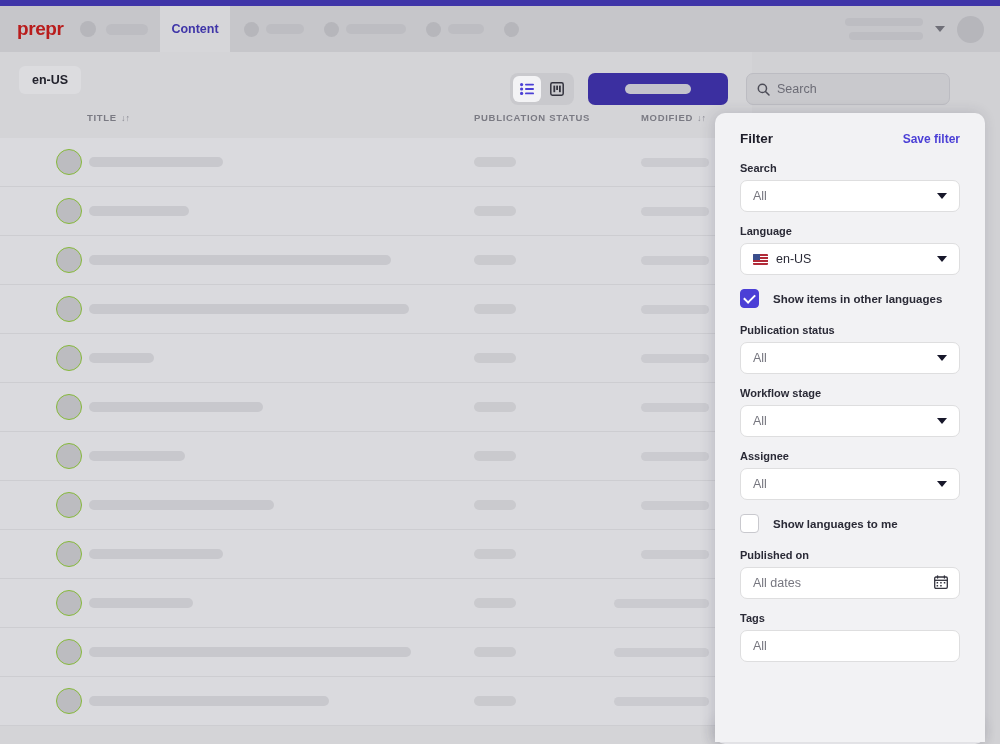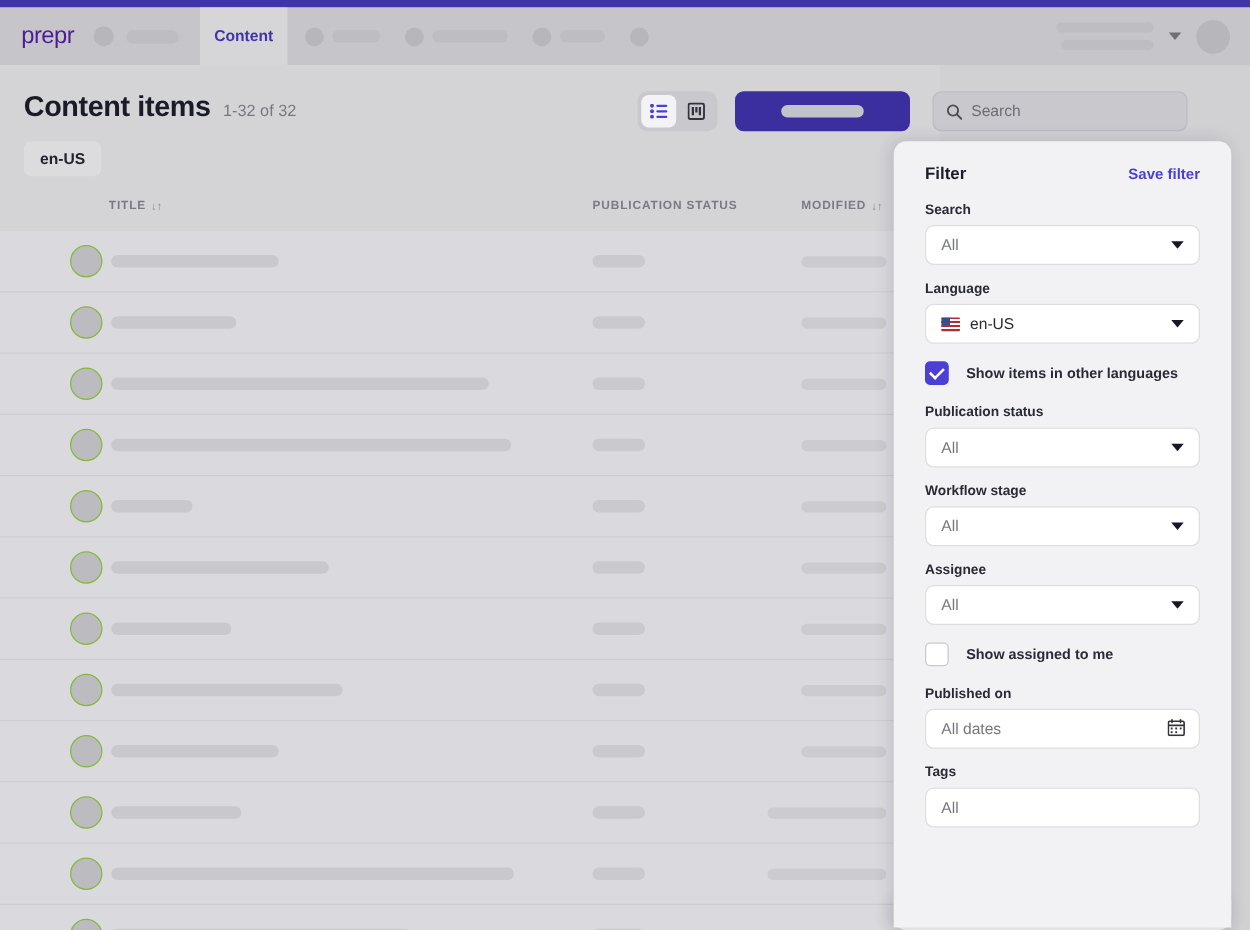--- a/index.html
+++ b/index.html
@@ -20,21 +20,21 @@
   
   .topnav {
     position: absolute; top: 6px; left: 0; width: 1000px; height: 46px;
     background: #c6c6ca;
     display: flex; align-items: center;
   }
   .brand-zone {
     width: 160px; height: 46px; display: flex; align-items: center;
     padding-left: 17px; gap: 10px;
   }
-  .logo { font-size: 19px; font-weight: 400; color: #4c1d95; letter-spacing: -0.4px; }
+  .logo { font-size: 19px; font-weight: 700; color: #b91c1c; letter-spacing: -0.4px; }
   .sk-circle { border-radius: 50%; background: #b6b6bb; flex: none; }
   .sk-bar { border-radius: 7px; background: #bdbdc2; flex: none; }
 
   .tab-content {
     width: 70px; height: 46px; background: #d6d6d9;
     display: flex; align-items: center; justify-content: center;
     font-size: 12.5px; font-weight: 600; color: #3f35a8;
   }
   .nav-skeletons {
     height: 46px; display: flex; align-items: center; gap: 10px;
@@ -214,24 +214,20 @@
         <div class="sk-bar" style="width:78px;height:8px;"></div>
         <div class="sk-bar" style="width:74px;height:8px;"></div>
       </div>
       <div class="chev"></div>
       <div class="sk-circle" style="width:27px;height:27px;"></div>
     </div>
   </div>
 
   <div class="page">
 
-    <div class="page-head">
-      <div class="page-title">Content items</div>
-      <div class="page-count">1-32 of 32</div>
-    </div>
 
     <div class="lang-tabs">
       <span class="lang-tab">en-US</span>
     </div>
 
     <div class="table-head">
       <div class="th th-title">
         <span>TITLE</span>
         <span class="sort-arrows">↓↑</span>
       </div>
@@ -409,21 +405,21 @@
     <div class="field">
       <div class="field-label">Assignee</div>
       <div class="select">
         <span>All</span>
         <span class="caret"></span>
       </div>
     </div>
 
     <div class="check-row">
       <span class="checkbox"></span>
-      <span class="check-label">Show assigned to me</span>
+      <span class="check-label">Show languages to me</span>
     </div>
 
     <div class="field">
       <div class="field-label">Published on</div>
       <div class="select">
         <span>All dates</span>
         <span class="cal-icon">
           <svg width="14" height="14" viewBox="0 0 14 14" aria-hidden="true">
             <rect x="0.7" y="2" width="12.6" height="11.3" rx="1.2" fill="none" stroke="#33333e" stroke-width="1.3"></rect>
             <line x1="0.7" y1="5.3" x2="13.3" y2="5.3" stroke="#33333e" stroke-width="1.3"></line>

